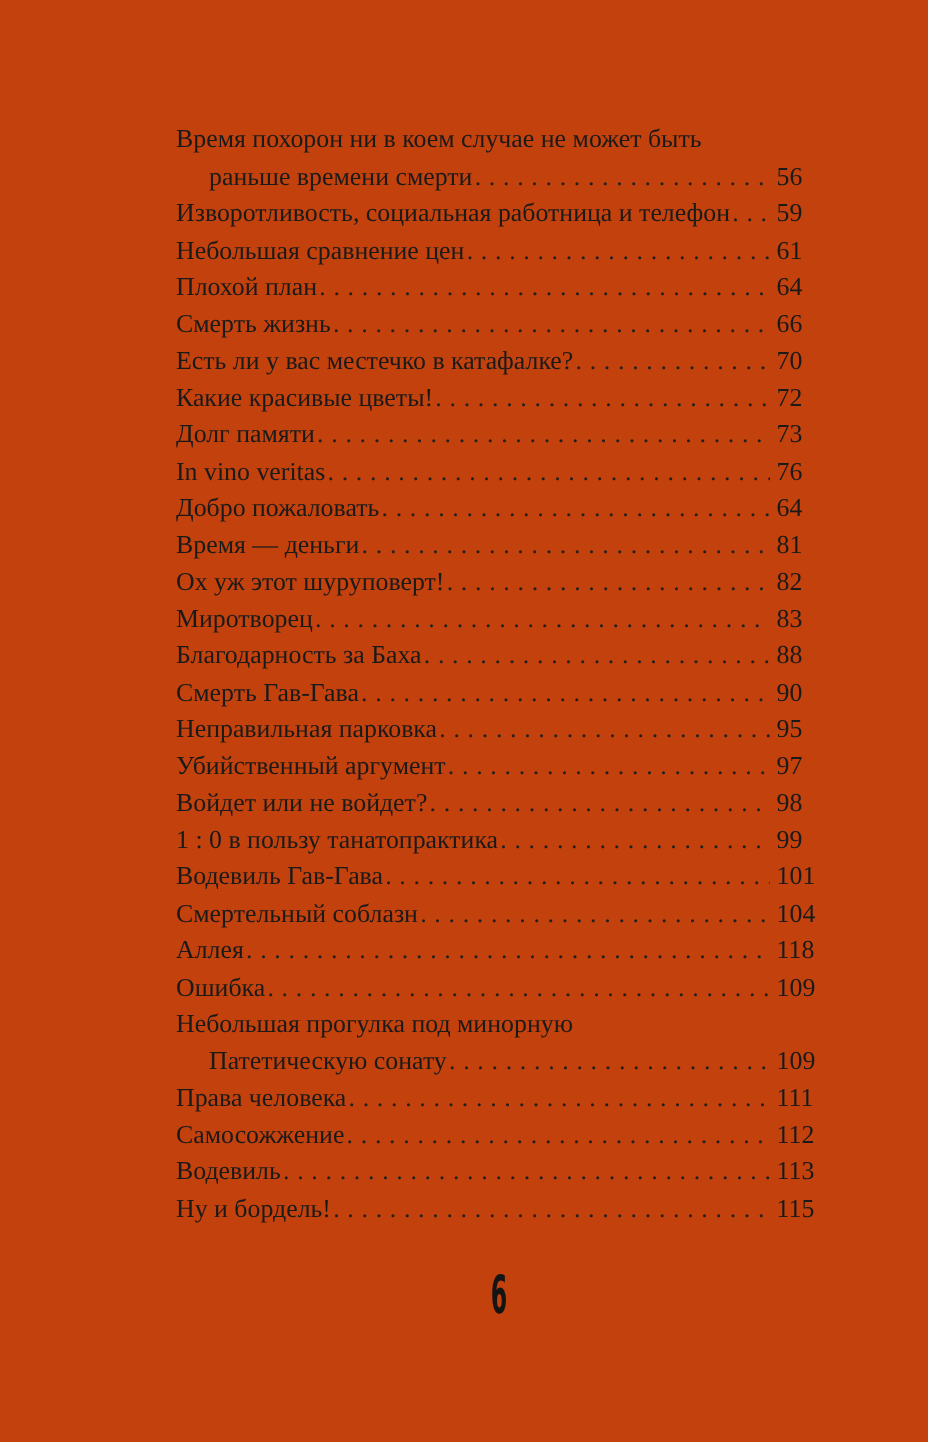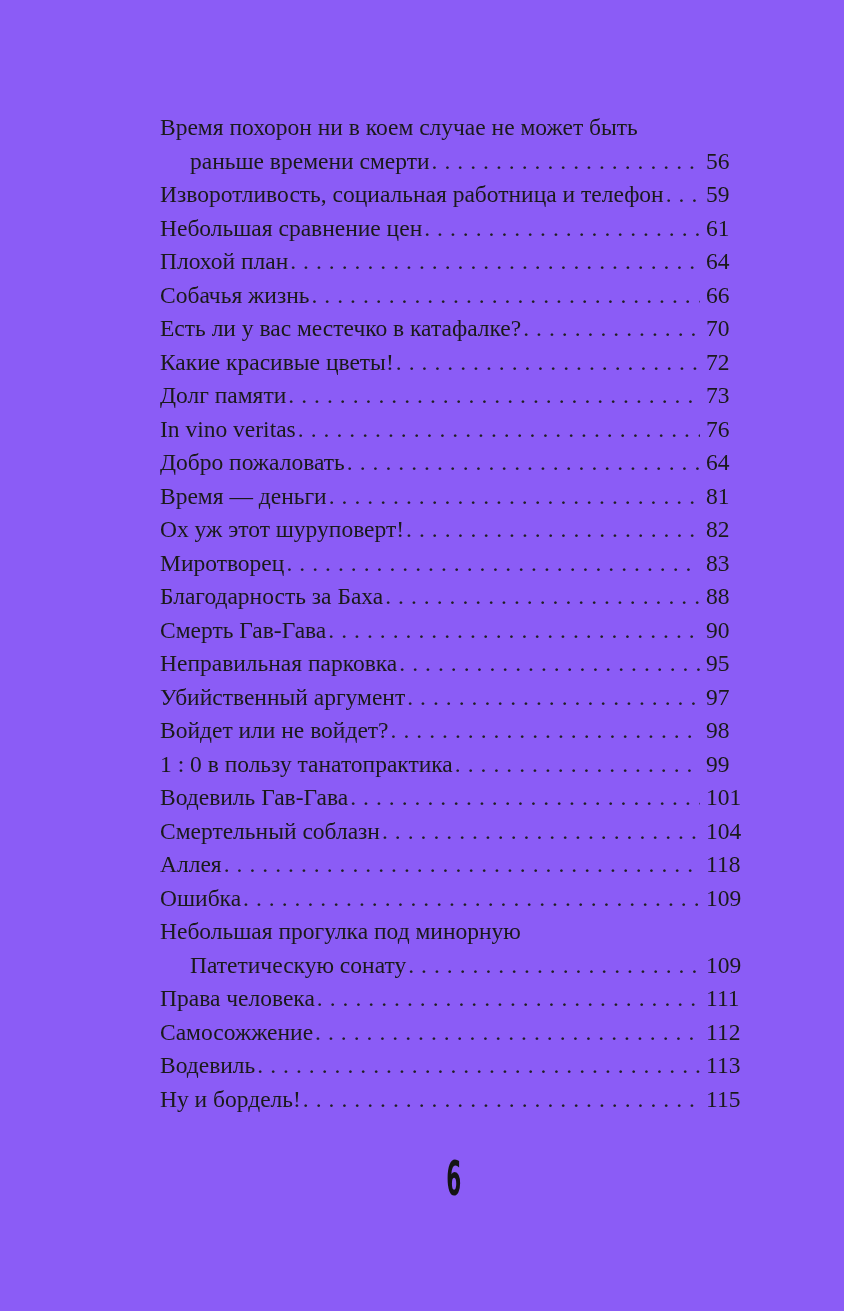--- a/index.html
+++ b/index.html
@@ -4,21 +4,21 @@
 <style>
   html, body {
     margin: 0;
     padding: 0;
     background: #ffffff;
   }
   .page {
     position: relative;
     width: 844px;
     height: 1311px;
-    background: #8b5cf6;
+    background: #c2410c;
     overflow: hidden;
     font-family: "Liberation Serif", "DejaVu Serif", serif;
     color: #1a1a1a;
   }
   .toc {
     position: absolute;
     left: 160px;
     top: 111px;
     width: 588px;
   }
@@ -98,21 +98,21 @@
     <span class="title">Небольшая сравнение цен</span>
     <span class="leader"></span>
     <span class="pageno">61</span>
   </div>
       <div class="toc-line">
     <span class="title">Плохой план</span>
     <span class="leader"></span>
     <span class="pageno">64</span>
   </div>
       <div class="toc-line">
-    <span class="title">Собачья жизнь</span>
+    <span class="title">Смерть жизнь</span>
     <span class="leader"></span>
     <span class="pageno">66</span>
   </div>
       <div class="toc-line">
     <span class="title">Есть ли у вас местечко в катафалке?</span>
     <span class="leader"></span>
     <span class="pageno">70</span>
   </div>
       <div class="toc-line">
     <span class="title">Какие красивые цветы!</span>

